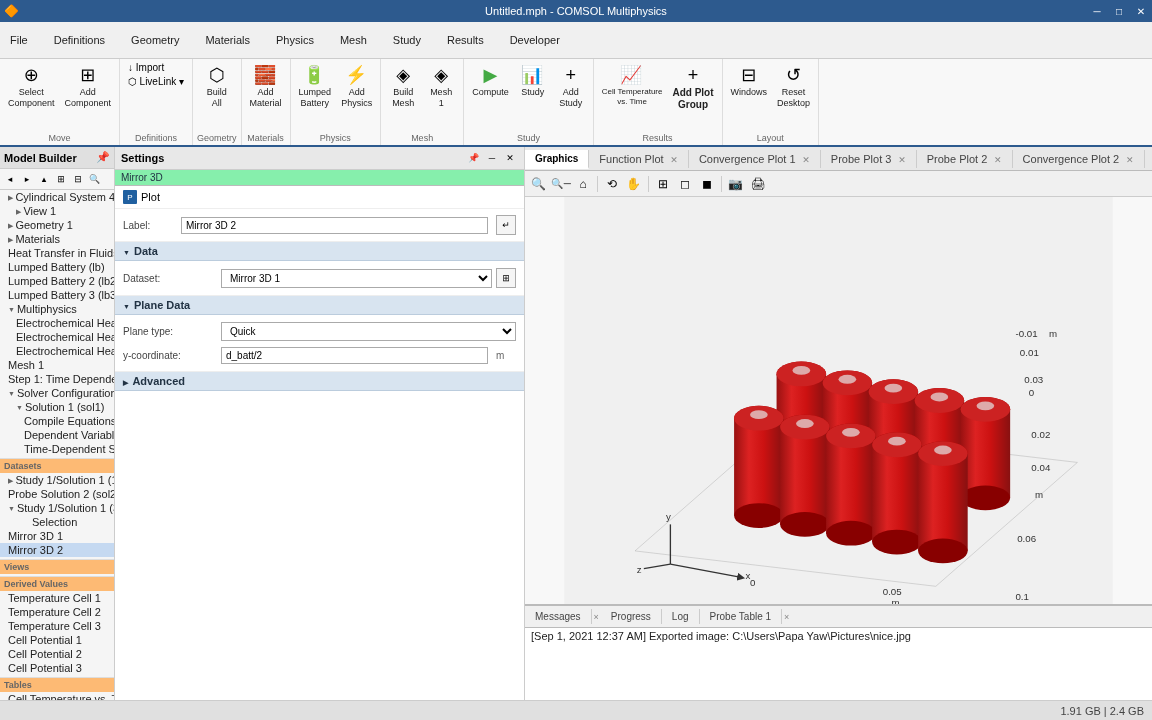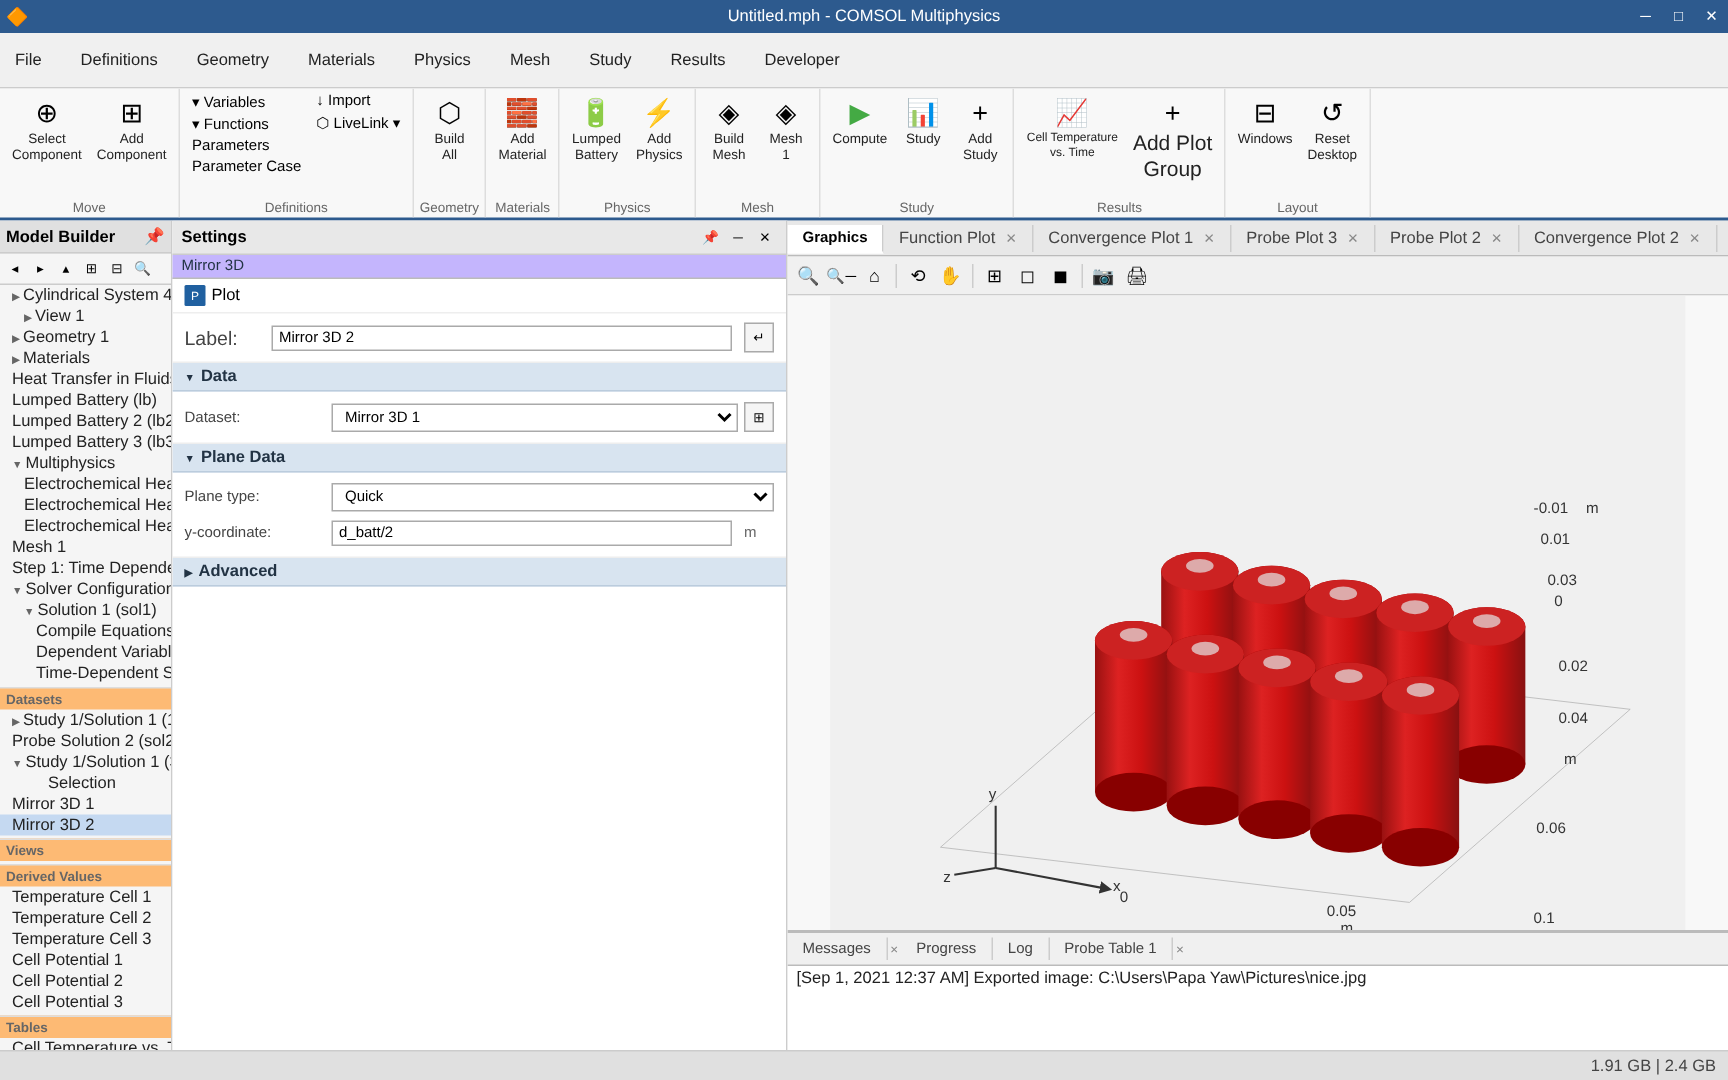--- a/index.html
+++ b/index.html
@@ -37,26 +37,26 @@
     .tree-item { padding: 1px 2px 1px 8px; cursor: pointer; white-space: nowrap; overflow: hidden; text-overflow: ellipsis; color: #222; font-size: 10px; display: flex; align-items: center; gap: 2px; }
     .tree-item.selected { background: #c5d9f1; }
     .tree-section { padding: 2px 4px; font-weight: bold; font-size: 9px; color: #666; background: #fdba74; border-top: 1px solid #ddd; margin-top: 2px; }
     .tree-item .expand { color: #666; font-size: 8px; }
 
     
     .settings-panel { width: 410px; background: #fff; border-right: 1px solid #ccc; display: flex; flex-direction: column; flex-shrink: 0; }
     .settings-header { background: #e8e8e8; padding: 3px 6px; display: flex; align-items: center; justify-content: space-between; border-bottom: 1px solid #ccc; }
     .settings-header-title { font-weight: bold; font-size: 11px; }
     .settings-toolbar { display: flex; gap: 2px; }
-    .settings-breadcrumb { background: #c4b5fd; padding: 2px 6px; font-size: 10px; color: #234; border-bottom: 1px solid #bbb; }
+    .settings-breadcrumb { background: #86efac; padding: 2px 6px; font-size: 10px; color: #234; border-bottom: 1px solid #bbb; }
     .settings-body { flex: 1; overflow-y: auto; padding: 0; }
     .settings-plot-indicator { display: flex; align-items: center; gap: 4px; padding: 4px 8px; border-bottom: 1px solid #eee; }
     .plot-icon { width: 14px; height: 14px; background: #2060a0; border-radius: 1px; display: flex; align-items: center; justify-content: center; color: white; font-size: 8px; }
     .label-row { display: flex; align-items: center; padding: 6px 8px; gap: 8px; border-bottom: 1px solid #eee; }
-    .label-row label { font-size: 13px; color: #444; width: 50px; }
+    .label-row label { font-size: 10px; color: #444; width: 50px; }
     .label-input { flex: 1; border: 1px solid #aaa; padding: 2px 4px; font-size: 10px; }
     .section-header { background: #d8e4f0; padding: 3px 8px; font-size: 10px; font-weight: bold; color: #234; display: flex; align-items: center; gap: 4px; cursor: pointer; border-bottom: 1px solid #bcd; }
     .section-content { padding: 4px 8px; border-bottom: 1px solid #eee; }
     .form-row { display: flex; align-items: center; gap: 8px; padding: 3px 0; }
     .form-label { font-size: 10px; color: #444; width: 90px; flex-shrink: 0; }
     .form-select { flex: 1; border: 1px solid #aaa; padding: 2px 4px; font-size: 10px; background: white; }
     .form-input { flex: 1; border: 1px solid #aaa; padding: 2px 4px; font-size: 10px; }
     .form-unit { font-size: 10px; color: #666; width: 20px; }
     .dataset-row { display: flex; align-items: center; gap: 4px; }
     .dataset-btn { width: 20px; height: 20px; border: 1px solid #aaa; background: #f5f5f5; display: flex; align-items: center; justify-content: center; cursor: pointer; font-size: 9px; }
@@ -66,21 +66,21 @@
     .graphics-tabs { background: #e8e8e8; display: flex; align-items: center; border-bottom: 1px solid #bbb; height: 24px; flex-shrink: 0; }
     .graphics-tab { padding: 3px 10px; font-size: 10px; cursor: pointer; border-right: 1px solid #ccc; color: #444; white-space: nowrap; }
     .graphics-tab.active { background: white; font-weight: bold; color: #000; border-bottom: 2px solid white; margin-bottom: -1px; }
     .graphics-tab .close { margin-left: 4px; color: #888; font-size: 9px; }
     .graphics-toolbar { background: #f0f0f0; display: flex; align-items: center; padding: 2px 4px; gap: 2px; border-bottom: 1px solid #ccc; height: 26px; flex-shrink: 0; }
     .gfx-btn { width: 20px; height: 20px; display: flex; align-items: center; justify-content: center; cursor: pointer; font-size: 12px; border-radius: 2px; }
     .gfx-separator { width: 1px; height: 16px; background: #ccc; margin: 0 2px; }
     .graphics-viewport { flex: 1; background: #f8f8f8; position: relative; overflow: hidden; }
 
     
-    .bottom-panel { height: 80px; background: #f0f0f0; border-top: 2px solid #bbb; display: flex; flex-direction: column; flex-shrink: 0; }
+    .bottom-panel { height: 96px; background: #f0f0f0; border-top: 2px solid #bbb; display: flex; flex-direction: column; flex-shrink: 0; }
     .bottom-tabs { display: flex; align-items: center; border-bottom: 1px solid #bbb; height: 22px; }
     .bottom-tab { padding: 2px 10px; font-size: 10px; cursor: pointer; border-right: 1px solid #ccc; color: #444; }
     .bottom-content { flex: 1; background: white; padding: 2px 6px; overflow-y: auto; font-size: 10px; color: #222; }
     .status-bar { height: 20px; background: #e0e0e0; border-top: 1px solid #ccc; display: flex; align-items: center; padding: 0 8px; justify-content: flex-end; gap: 20px; font-size: 10px; color: #444; flex-shrink: 0; }
 
     
     .battery-svg { position: absolute; top: 0; left: 0; width: 100%; height: 100%; }
 
     
     .tri-right::before { content: '▶'; font-size: 7px; }
@@ -125,26 +125,20 @@
         <div class="icon">⊞</div>
         <div class="label">Add<br>Component</div>
       </div>
     </div>
     <div class="ribbon-group-label">Move</div>
   </div>
 
   <div class="ribbon-group">
     <div class="ribbon-items">
       <div style="display:flex; flex-direction:column; gap:1px;">
-        <div class="ribbon-btn-small">▾ Variables</div>
-        <div class="ribbon-btn-small">▾ Functions</div>
-        <div class="ribbon-btn-small">Parameters</div>
-        <div class="ribbon-btn-small">Parameter Case</div>
-      </div>
-      <div style="display:flex; flex-direction:column; gap:1px;">
         <div class="ribbon-btn-small">↓ Import</div>
         <div class="ribbon-btn-small">⬡ LiveLink ▾</div>
       </div>
     </div>
     <div class="ribbon-group-label">Definitions</div>
   </div>
 
   <div class="ribbon-group">
     <div class="ribbon-items">
       <div class="ribbon-btn">
@@ -212,21 +206,21 @@
   </div>
 
   <div class="ribbon-group">
     <div class="ribbon-items">
       <div class="ribbon-btn">
         <div class="icon">📈</div>
         <div class="label" style="font-size:8px;">Cell Temperature<br>vs. Time</div>
       </div>
       <div class="ribbon-btn">
         <div class="icon">+</div>
-        <div class="label" style="font-size:14px;">Add Plot<br>Group</div>
+        <div class="label" style="font-size:10px;font-weight:bold;">Add Plot<br>Group</div>
       </div>
     </div>
     <div class="ribbon-group-label">Results</div>
   </div>
 
   <div class="ribbon-group">
     <div class="ribbon-items">
       <div class="ribbon-btn">
         <div class="icon">⊟</div>
         <div class="label">Windows</div>

